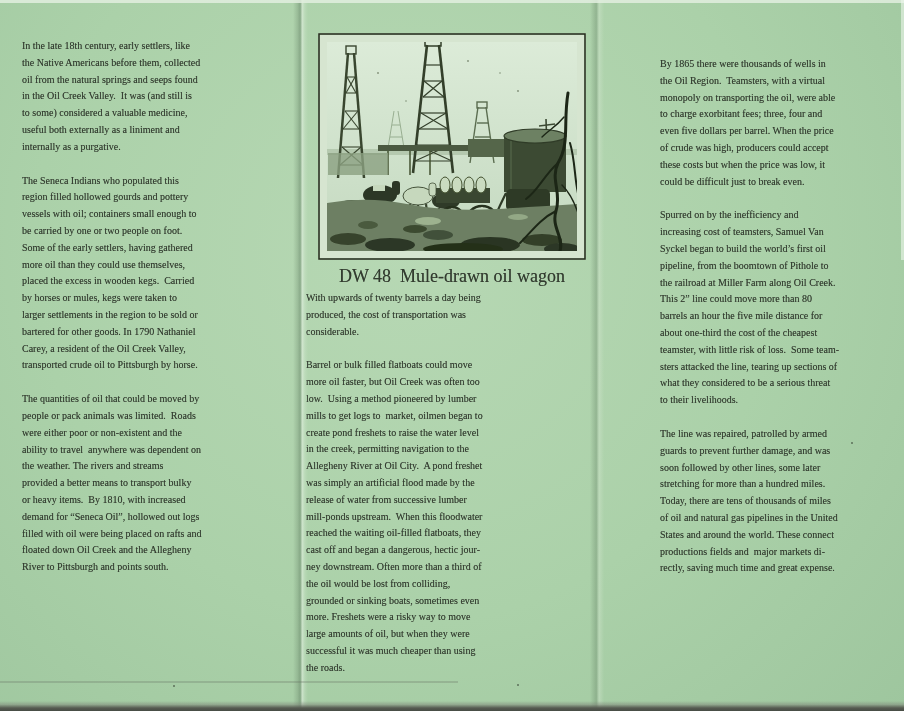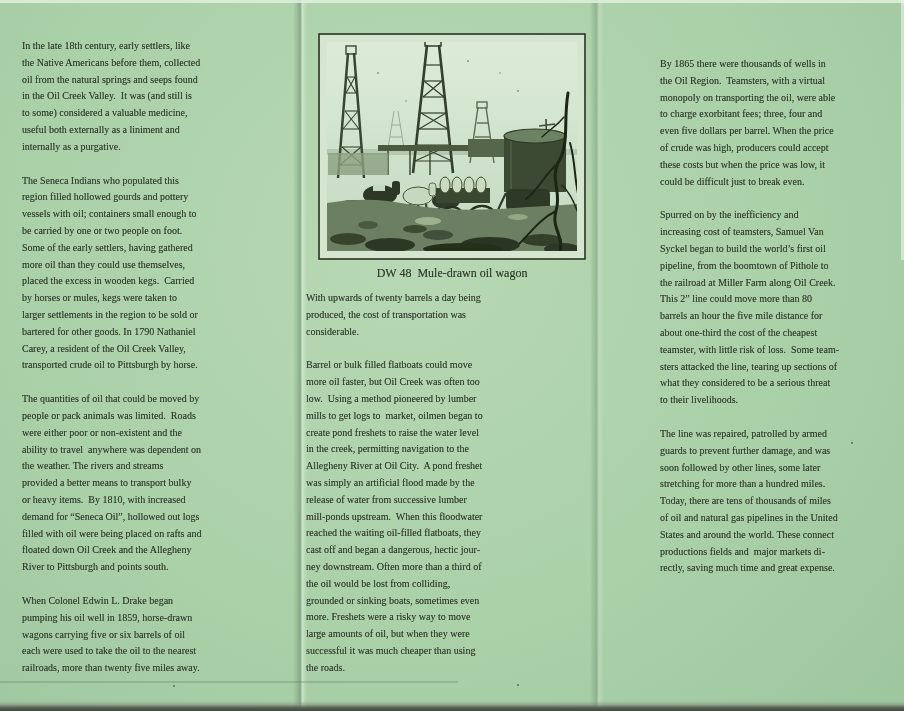--- a/index.html
+++ b/index.html
@@ -22,21 +22,21 @@
     margin:0 0 17px 0;
   }
   #col-left{left:22px;top:38px;width:288px;}
   #col-middle-text{left:306px;top:290px;width:282px;}
   #col-right{left:620px;top:56px;width:282px;margin-left:40px;}
   #photo-frame{
     position:absolute;left:318px;top:33px;width:268px;height:227px;
   }
   #photo-caption{
     position:absolute;left:318px;top:266px;width:268px;
-    text-align:center;font-size:12px;
+    text-align:center;font-size:18px;
     white-space:pre-wrap;
     text-shadow:0 0 0.5px rgba(50,60,48,0.55);
   }
   .fold{position:absolute;top:0;height:711px;pointer-events:none;}
   #fold-left{
     left:293px;width:15px;
     background:linear-gradient(90deg, rgba(121,150,118,0) 0%, rgba(110,140,110,0.32) 30%, rgba(86,116,88,0.45) 48%, rgba(232,243,230,0.55) 62%, rgba(232,243,230,0.18) 80%, rgba(232,243,230,0) 100%);
   }
   #fold-right{
     left:590px;width:14px;
@@ -89,25 +89,20 @@
 people or pack animals was limited.  Roads
 were either poor or non-existent and the
 ability to travel  anywhere was dependent on
 the weather. The rivers and streams
 provided a better means to transport bulky
 or heavy items.  By 1810, with increased
 demand for “Seneca Oil”, hollowed out logs
 filled with oil were being placed on rafts and
 floated down Oil Creek and the Allegheny
 River to Pittsburgh and points south.</p>
-    <p class="para">When Colonel Edwin L. Drake began
-pumping his oil well in 1859, horse-drawn
-wagons carrying five or six barrels of oil
-each were used to take the oil to the nearest
-railroads, more than twenty five miles away.</p>
   </div>
 
   <div id="photo-frame">
     <svg width="268" height="227" viewBox="0 0 268 227" xmlns="http://www.w3.org/2000/svg">
       <defs>
         <linearGradient id="skyGrad" x1="0" y1="0" x2="0" y2="1">
           <stop offset="0" stop-color="#dcebd8"></stop>
           <stop offset="1" stop-color="#c4d9c0"></stop>
         </linearGradient>
         <clipPath id="imgClip">

